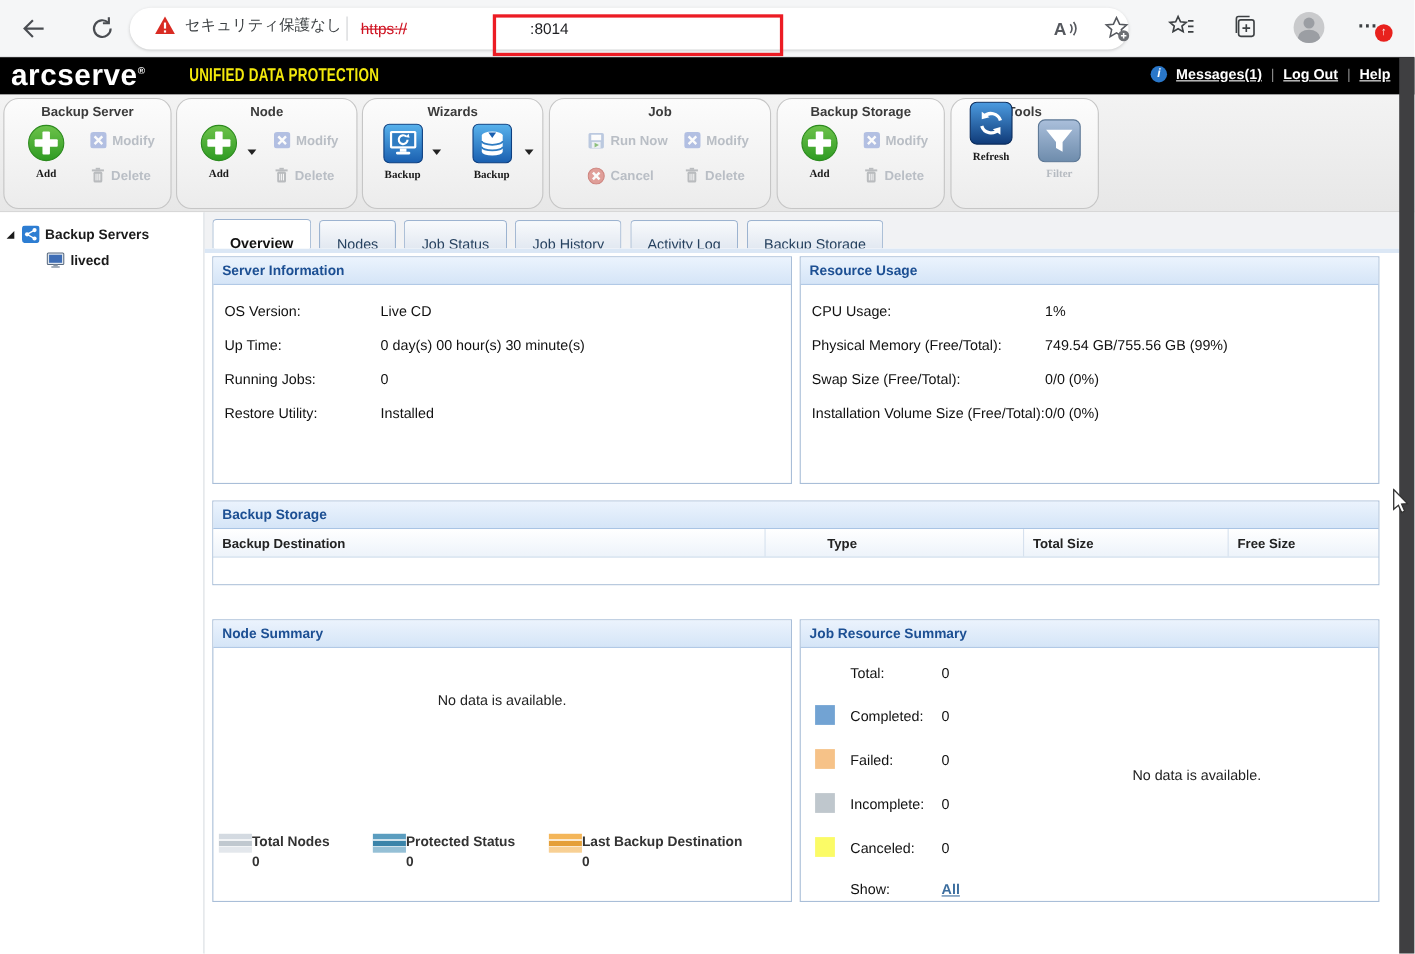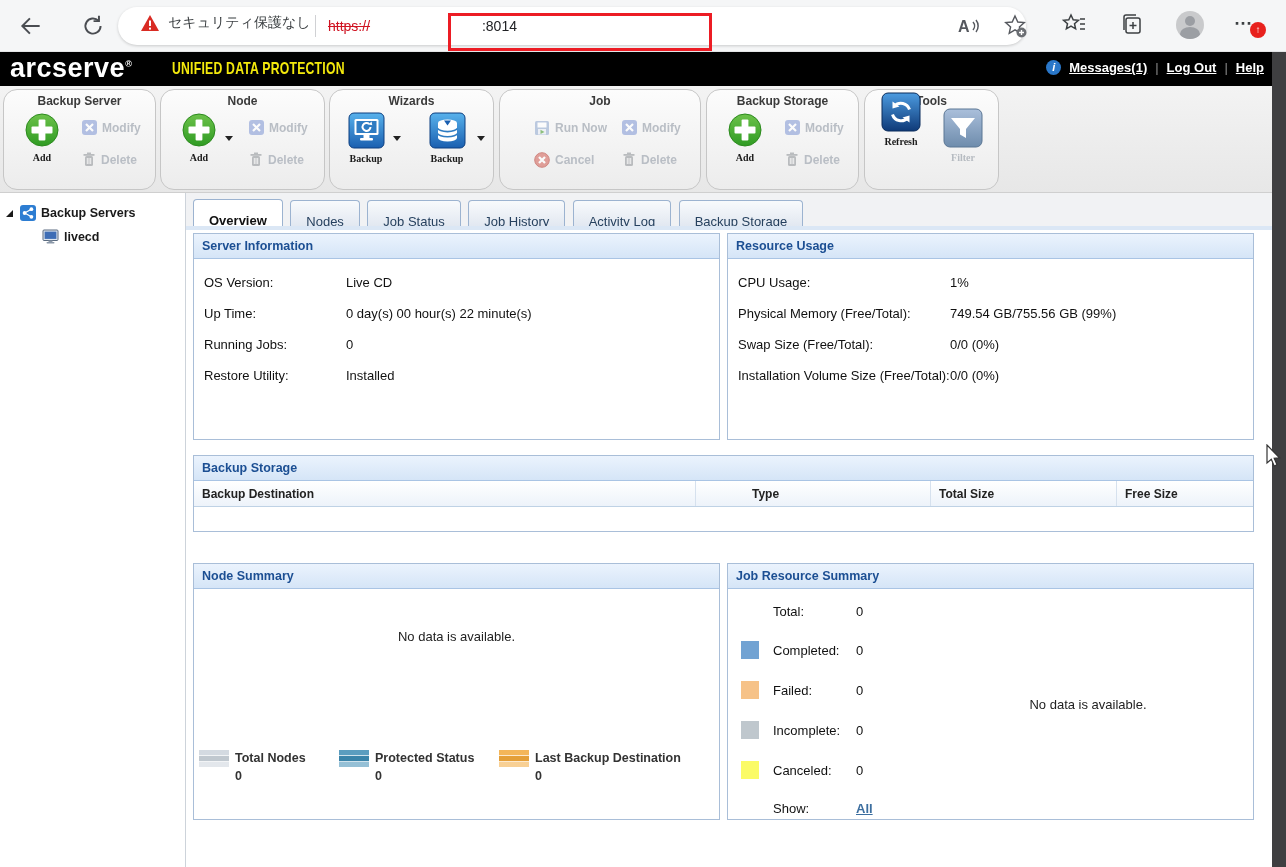--- a/index.html
+++ b/index.html
@@ -85,21 +85,21 @@
 
   .grid-header { display:flex; height:26px; line-height:26px; background:linear-gradient(#ffffff,#edf3fa); border-bottom:1px solid #bfd2e5; font-size:12px; font-weight:600; color:#222; }
   .grid-col { padding-left:8px; border-right:1px solid #d6e1ee; cursor:pointer; }
   .grid-col:last-child { border-right:none; }
   .gc-dest { width:502px; } .gc-type { width:187px;margin-left:48px; } .gc-total { width:186px; } .gc-free { flex:1; }
 
   .empty-text { position:absolute; font-size:13px; color:#222; }
   #nodesum-empty { left:0; top:65px; width:100%; text-align:center; }
   #jobhist-empty { left:200px; top:133px; width:320px; text-align:center; }
 
-  .ns-legend-item { position:absolute; top:184px; display:flex; gap:6px; cursor:default; }
+  .ns-legend-item { position:absolute; top:192px; display:flex; cursor:default; }
   .ns-swatch { width:30px; height:17px; margin-top:2px;
      background-image:linear-gradient(rgba(255,255,255,.15) 0 30%, rgba(255,255,255,.75) 30% 37%, rgba(0,0,0,.06) 37% 64%, rgba(255,255,255,.75) 64% 71%, rgba(255,255,255,.45) 71% 100%); }
   .ns-text .l1 { font-size:12.5px; font-weight:600; color:#333; line-height:14px; }
   .ns-text .l2 { font-size:12.5px; font-weight:600; color:#333; line-height:14px; }
 
   .jh-row { position:absolute; left:13px; display:flex; align-items:center; font-size:13px; color:#111; }
   .jh-swatch { width:18px; height:18px; margin-right:14px; }
   .jh-noswatch { width:32px; }
   .jh-label { width:83px; }
   .jh-link { color:#3c6e9f; text-decoration:underline; font-weight:600; cursor:pointer; }
@@ -422,21 +422,21 @@
 
   <div class="panel" id="panel-server-info">
     <div class="panel-header">Server Information</div>
     <div class="kv-rows">
       <div class="kv-row">
           <span class="kv-label">OS Version:</span>
           <span class="kv-value">Live CD</span>
         </div>
       <div class="kv-row">
           <span class="kv-label">Up Time:</span>
-          <span class="kv-value">0 day(s) 00 hour(s) 22 minute(s)</span>
+          <span class="kv-value">0 day(s) 00 hour(s) 30 minute(s)</span>
         </div>
       <div class="kv-row">
           <span class="kv-label">Running Jobs:</span>
           <span class="kv-value">0</span>
         </div>
       <div class="kv-row">
           <span class="kv-label">Restore Utility:</span>
           <span class="kv-value">Installed</span>
         </div>
     </div>

